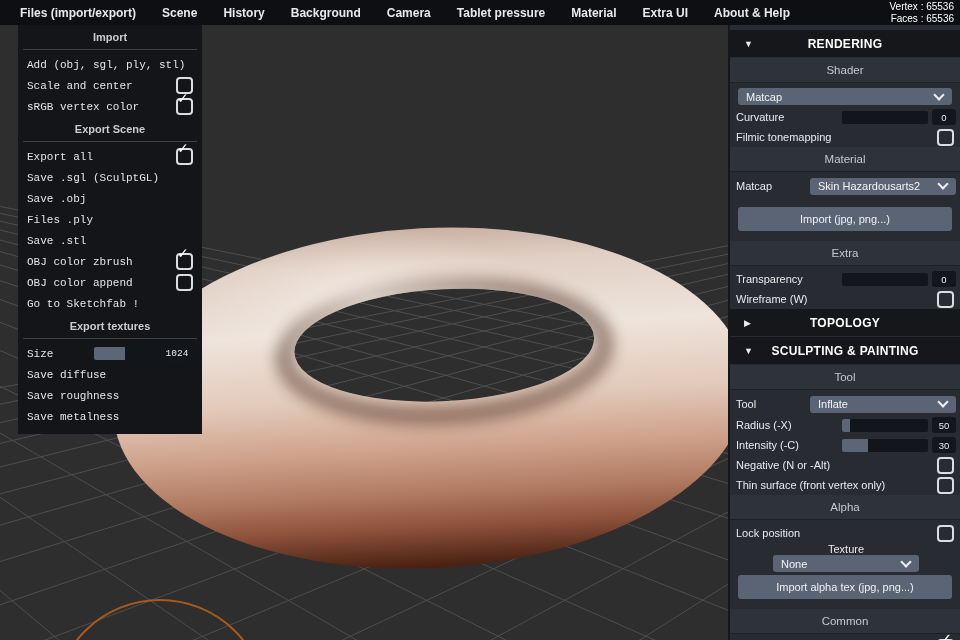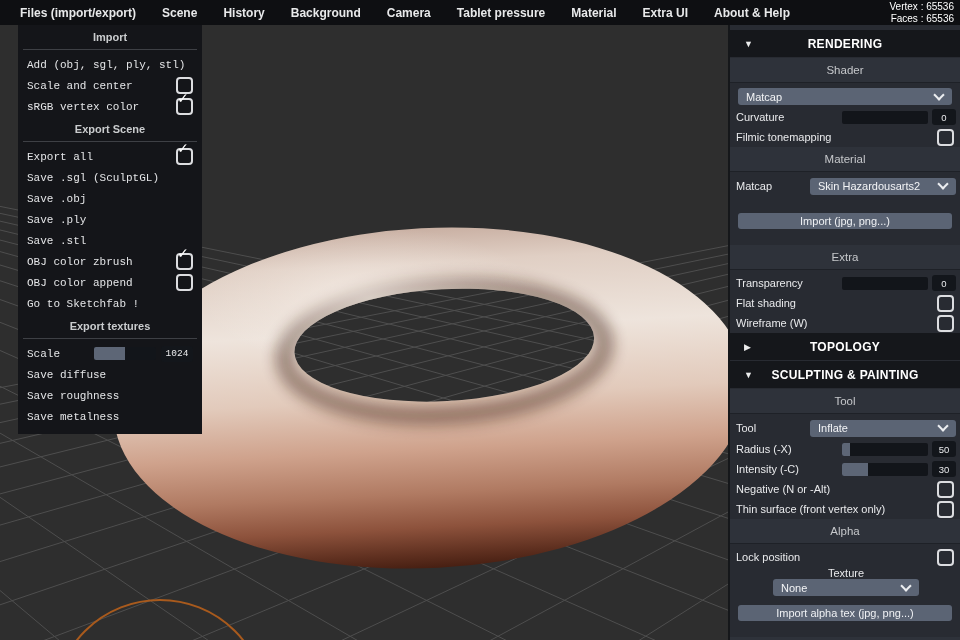--- a/index.html
+++ b/index.html
@@ -61,23 +61,23 @@
     background:#5b6474;border-radius:3px;height:17px;flex:none;
     display:flex;align-items:center;padding:0 9px 0 8px;
     color:#f3f4f6;font-size:11px;cursor:default;
   }
   .selectw .sv{flex:1;white-space:nowrap;overflow:hidden;}
   .chev{
     width:6px;height:6px;border-right:2px solid #eceef1;border-bottom:2px solid #eceef1;
     transform:rotate(45deg);margin-top:-4px;flex:none;
   }
   .btnw{
-    background:#5b6474;border-radius:3px;height:16px;
+    background:#5b6474;border-radius:3px;height:24px;
     display:flex;align-items:center;justify-content:center;
-    color:#eff1f4;font-size:11px;margin:16px 8px;cursor:default;
+    color:#eff1f4;font-size:11px;margin:10px 8px;cursor:default;
   }
   
   .sidebar{
     position:absolute;left:728px;top:25px;width:232px;height:615px;z-index:20;
     background:#282b32;border-left:2px solid #15171a;box-sizing:border-box;
     padding-top:5px;overflow:hidden;
   }
   .group-h{
     height:27px;background:#15171b;display:flex;align-items:center;
     position:relative;margin-bottom:1px;cursor:default;
@@ -232,21 +232,21 @@
     </div>
     <div class="m-row">
       <span>Save .sgl (SculptGL)</span>
       <span class="spacer"></span>
     </div>
     <div class="m-row">
       <span>Save .obj</span>
       <span class="spacer"></span>
     </div>
     <div class="m-row">
-      <span>Save .ply</span>
+      <span>Files .ply</span>
       <span class="spacer"></span>
     </div>
     <div class="m-row">
       <span>Save .stl</span>
       <span class="spacer"></span>
     </div>
     <div class="m-row">
       <span>OBJ color zbrush</span>
       <span class="spacer"></span>
       <span class="cb">
@@ -258,21 +258,21 @@
       <span class="spacer"></span>
       <span class="cb"></span>
     </div>
     <div class="m-row">
       <span>Go to Sketchfab !</span>
       <span class="spacer"></span>
     </div>
     <div class="m-sec-title">Export textures</div>
     <div class="m-rule"></div>
     <div class="m-row">
-      <span>Scale</span>
+      <span>Size</span>
       <span class="spacer"></span>
       <span class="track">
         <span class="fillbar" style="width: 50%;"></span>
       </span>
       <span class="valbox">1024</span>
     </div>
     <div class="m-row">
       <span>Save diffuse</span>
       <span class="spacer"></span>
     </div>
@@ -322,25 +322,20 @@
     <div class="sec-h">Extra</div>
     <div class="s-row">
       <span class="lbl">Transparency</span>
       <span class="spacer"></span>
       <span class="track" style="width: 86px;">
         <span class="fillbar" style="width: 0%;"></span>
       </span>
       <span class="valbox">0</span>
     </div>
     <div class="s-row">
-      <span class="lbl">Flat shading</span>
-      <span class="spacer"></span>
-      <span class="cb"></span>
-    </div>
-    <div class="s-row">
       <span class="lbl">Wireframe (W)</span>
       <span class="spacer"></span>
       <span class="cb"></span>
     </div>
     <div class="group-h">
       <span class="arrow">▶</span>
       <span class="gt">TOPOLOGY</span>
     </div>
     <div class="group-h">
       <span class="arrow">▼</span>

